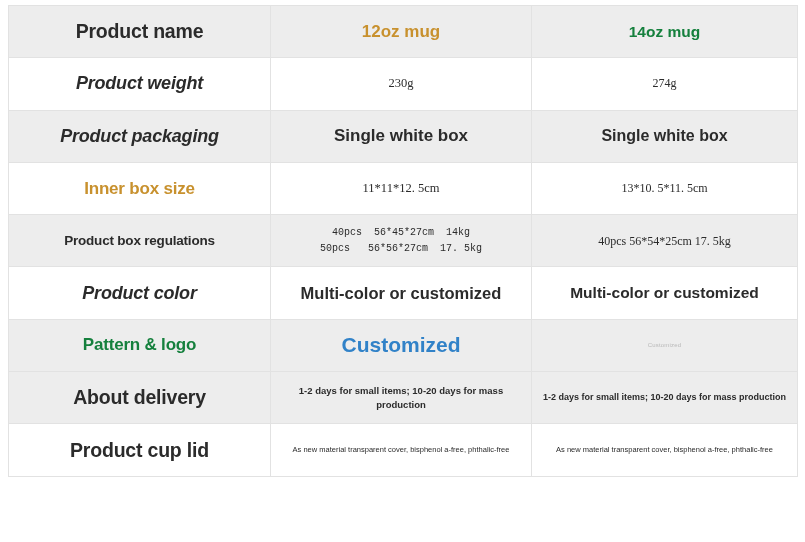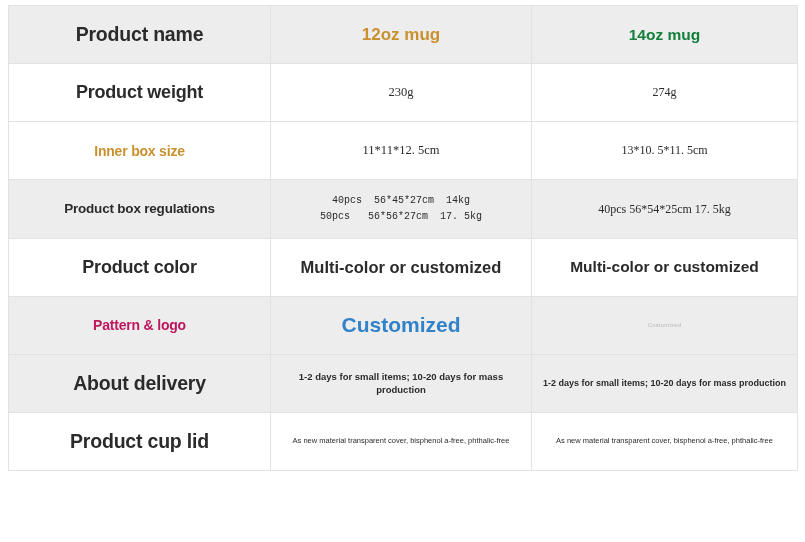--- a/index.html
+++ b/index.html
@@ -43,26 +43,26 @@
   tr.row-gray  td { background: #ededed; }
   tr.row-white td { background: #ffffff; }
 
   
   .label-cell {
     font-weight: bold;
     color: #2b2b2b;
     letter-spacing: -0.2px;
   }
   .lbl-xl  { font-size: 19.5px; }
-  .lbl-lg  { font-size: 18px; }
-  .lbl-md  { font-size: 14px; }
+  .lbl-lg  { font-size: 18px; font-style: italic; }
+  .lbl-md  { font-size: 17px; }
   .lbl-sm  { font-size: 13.5px; }
 
   .accent-gold { color: #c8912e; }
-  .accent-blue { color: #be185d; }
+  .accent-blue { color: #15803d; }
 
   
   .val-cell { color: #2b2b2b; }
 
   .v-hdr-a   { font-size: 17px;   font-weight: bold; color: #c8912e; }
   .v-hdr-b   { font-size: 15.5px; font-weight: bold; color: #15803d; }
 
   .v-weight-a { font-size: 12.5px; font-family: "Liberation Serif", serif; margin-left: 45px; }
   .v-weight-b { font-size: 12px;   font-family: "Liberation Serif", serif; }
 
@@ -108,20 +108,25 @@
       <td class="val-cell v-hdr-a">12oz mug</td>
       <td class="val-cell v-hdr-b">14oz mug</td>
     </tr>
 
     <tr class="row-white">
       <td class="label-cell lbl-lg">Product weight</td>
       <td class="val-cell v-weight-a">230g</td>
       <td class="val-cell v-weight-b">274g</td>
     </tr>
 
+    <tr class="row-gray">
+      <td class="label-cell lbl-lg">Product packaging</td>
+      <td class="val-cell v-pack-a">Single white box</td>
+      <td class="val-cell v-pack-b">Single white box</td>
+    </tr>
 
     <tr class="row-white">
       <td class="label-cell lbl-md accent-gold">Inner box size</td>
       <td class="val-cell v-inner-a">11*11*12. 5cm</td>
       <td class="val-cell v-inner-b">13*10. 5*11. 5cm</td>
     </tr>
 
     <tr class="row-gray">
       <td class="label-cell lbl-sm">Product box regulations</td>
       <td class="val-cell v-regs-a">

